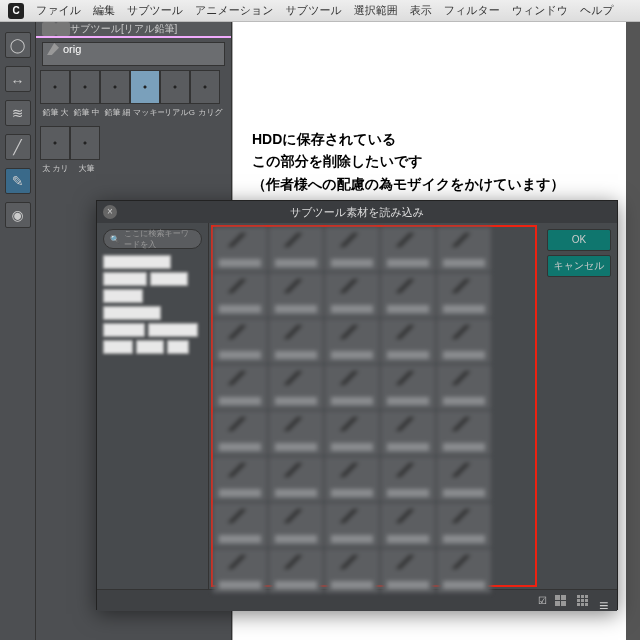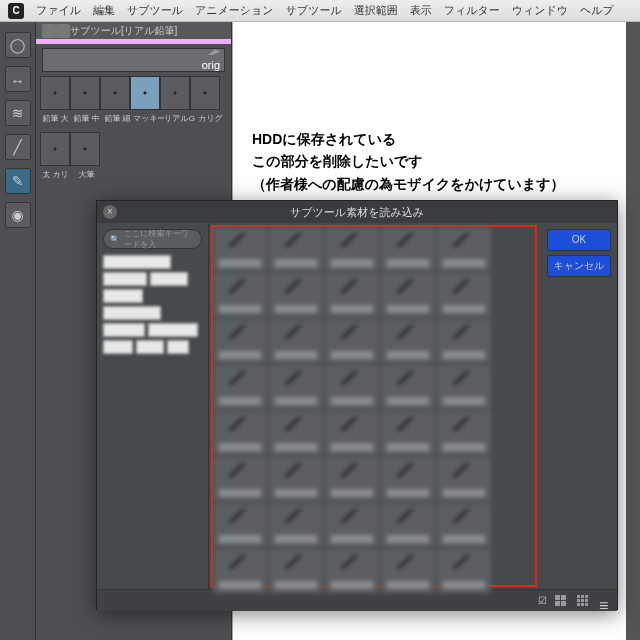--- a/index.html
+++ b/index.html
@@ -4,23 +4,23 @@
 <style>
 * { margin: 0; padding: 0; box-sizing: border-box; font-family: "Hiragino Sans", "Meiryo", sans-serif; }
 body { width: 640px; height: 640px; background: #fff; overflow: hidden; position: relative; }
 .menubar { height: 22px; background: linear-gradient(#eee,#ddd); display: flex; align-items: center; font-size: 11px; color: #333; border-bottom: 1px solid #bbb; padding-left: 8px; gap: 12px; }
 .menubar .logo { width: 16px; height: 16px; background: #222; border-radius: 3px; display: flex; align-items: center; justify-content: center; color: #fff; font-size: 10px; font-weight: bold; }
 .appbody { display: flex; height: 618px; }
 .leftstrip { width: 36px; background: #4d4f52; display: flex; flex-direction: column; align-items: center; padding-top: 10px; gap: 8px; border-right: 1px solid #333; }
 .tool { width: 26px; height: 26px; background: #5a5c5f; border: 1px solid #333; border-radius: 2px; display: flex; align-items: center; justify-content: center; color: #ccc; font-size: 14px; cursor: pointer; }
 .tool.sel { background: #3a6a8a; }
 .subpanel { width: 196px; background: #4d4f52; border-right: 1px solid #333; font-size: 10px; color: #ccc; }
-.panelhead { height: 22px; background: #56585b; display: flex; align-items: center; gap: 0; padding: 0 6px; border-bottom: 5px solid #f0abfc; }
+.panelhead { height: 16px; background: #56585b; display: flex; align-items: center; gap: 0; padding: 0 6px; border-bottom: 2px solid #f0abfc; }
 .panelhead .icon { width: 14px; height: 14px; background: #777; border-radius: 2px; }
-.namebox { height: 24px; margin: 4px 6px; background: #6b6d70; border: 1px solid #333; display: flex; align-items: flex-end; gap: 4px; padding: 0 4px; flex-direction: column; }
+.namebox { height: 24px; margin: 4px 6px; background: #6b6d70; border: 1px solid #333; display: flex; align-items: flex-start; gap: 4px; padding: 0 4px; }
 .namebox .pen { width: 12px; height: 12px; background: #999; clip-path: polygon(0 100%,60% 0,100% 40%,40% 100%); }
 .namebox span { color: #fff; font-size: 11px; }
 .grid { display: flex; flex-wrap: wrap; margin: 0 4px; }
 .cell { width: 30px; height: 34px; border: 1px solid #333; background: #5a5c5f; position: relative; }
 .cell.sel { background: #7aa0bb; }
 .cell .stroke { position: absolute; inset: 6px; background: radial-gradient(circle at 50% 50%, #222 1px, transparent 2px); }
 .labels { display: flex; flex-wrap: wrap; margin: 3px 4px 8px; }
 .labels div { width: 31px; font-size: 8px; color: #ccc; text-align: center; overflow: hidden; white-space: nowrap; }
 .row2 .cell { width: 30px; height: 34px; }
 .canvas { flex: 1; background: #fff; border-left: 1px solid #aaa; position: relative; }
@@ -35,21 +35,21 @@
 .search span { font-size: 8px; color: #999; }
 .tags { display: flex; flex-wrap: wrap; gap: 3px; }
 .tag { background: #e8e8e8; border: 1px solid #aaa; height: 14px; filter: blur(1.5px); }
 .dlggrid { flex: 1; padding: 4px; position: relative; }
 .redbox { position: absolute; inset: 2px 4px 2px 2px; border: 2px solid #e21; pointer-events: none; }
 .thumbs { display: flex; flex-wrap: wrap; gap: 2px; filter: blur(2px); }
 .thumb { width: 54px; height: 44px; background: #5c5e61; position: relative; }
 .thumb::before { content: ""; position: absolute; left: 10px; top: 6px; width: 28px; height: 14px; background: linear-gradient(135deg, transparent 40%, #222 50%, transparent 60%); }
 .thumb::after { content: ""; position: absolute; left: 6px; bottom: 4px; width: 42px; height: 8px; background: #8a8c8f; }
 .dlgright { width: 76px; padding: 6px; }
-.dbtn { height: 22px; background: #1d4ed8; border: 1px solid #333; color: #ccc; font-size: 10px; text-align: center; line-height: 20px; margin-bottom: 4px; cursor: pointer; border-radius: 2px; }
+.dbtn { height: 22px; background: #0f766e; border: 1px solid #333; color: #ccc; font-size: 10px; text-align: center; line-height: 20px; margin-bottom: 4px; cursor: pointer; border-radius: 2px; }
 .dlgfoot { height: 22px; background: #3f4144; border-top: 1px solid #333; display: flex; justify-content: flex-end; align-items: center; gap: 8px; padding-right: 10px; }
 .foot-icon { width: 14px; height: 12px; display: flex; flex-wrap: wrap; gap: 1px; }
 .foot-icon i { background: #999; }
 .fi1 i { width: 5px; height: 5px; }
 .fi2 i { width: 3px; height: 3px; }
 .menuhandle { width: 8px; height: 8px; color: #ccc; }
 </style>
 </head>
 <body>
 

